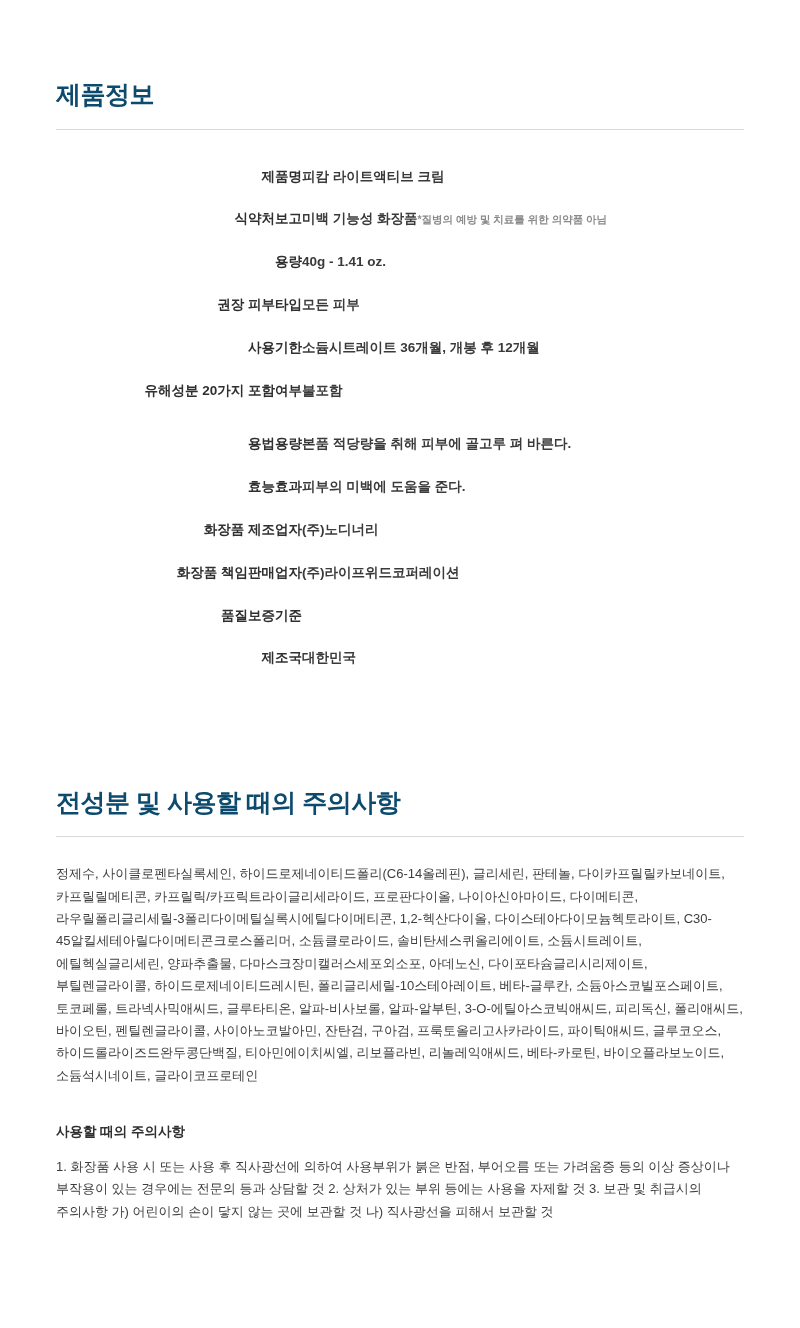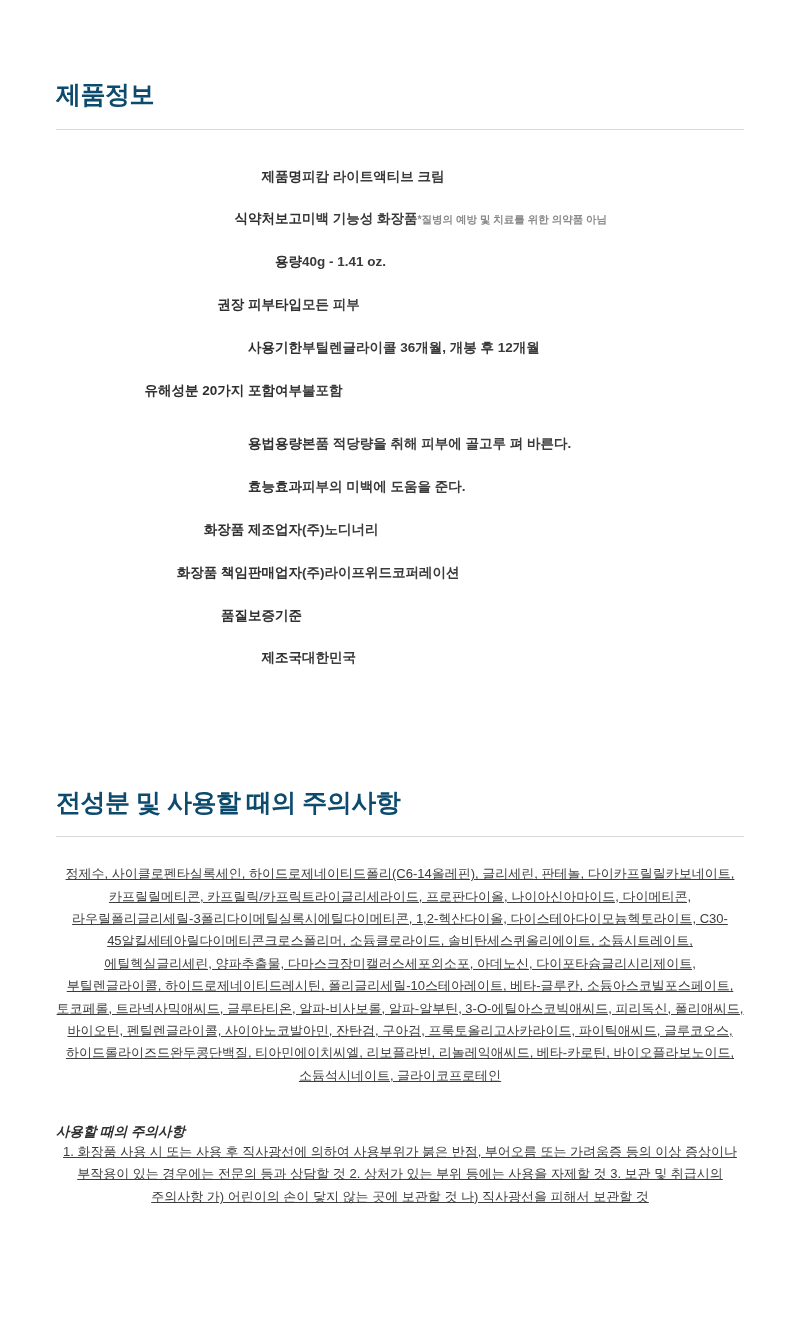--- a/index.html
+++ b/index.html
@@ -82,26 +82,25 @@
     font-size: 13.5px;
     font-weight: bold;
     color: #2f2f2f;
     margin: 0 0 8px 0;
   }
   .body-text {
     font-size: 13px;
     line-height: 1.72;
     color: #3d3d3d;
     margin: 0;
-    text-align: center;
+    text-align: left;
     word-break: keep-all;
-    text-decoration: underline;
   }
   .block-gap { height: 36px; }
-  .caution-head { margin-bottom: 0; font-style: italic; }
+  .caution-head { margin-bottom: 15px; }
 </style>
 </head>
 <body>
 
 <div class="page">
 
   <div class="section section-1">
     <h2 class="section-title">제품정보</h2>
     <hr class="title-rule">
 
@@ -118,21 +117,21 @@
         <tr>
           <th>용량</th>
           <td><span>40g - 1.41 oz.</span></td>
         </tr>
         <tr>
           <th>권장 피부타입</th>
           <td><span>모든 피부</span></td>
         </tr>
         <tr>
           <th>사용기한</th>
-          <td><span>부틸렌글라이콜 36개월, 개봉 후 12개월</span></td>
+          <td><span>소듐시트레이트 36개월, 개봉 후 12개월</span></td>
         </tr>
         <tr>
           <th>유해성분 20가지 포함여부</th>
           <td><span>불포함</span></td>
         </tr>
         <tr class="spacer-row">
             <th></th>
             <td></td>
           </tr>
         <tr>

